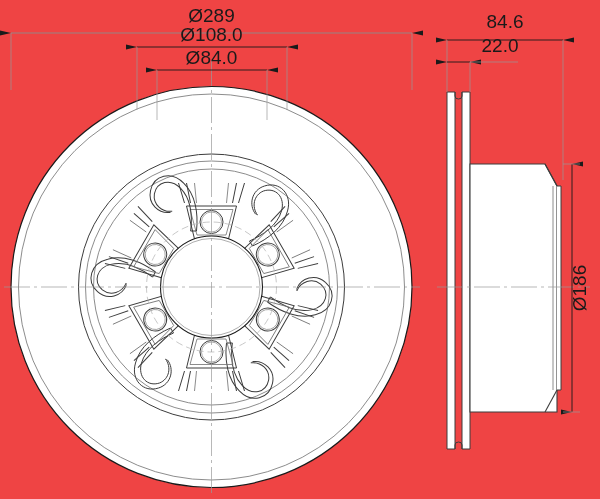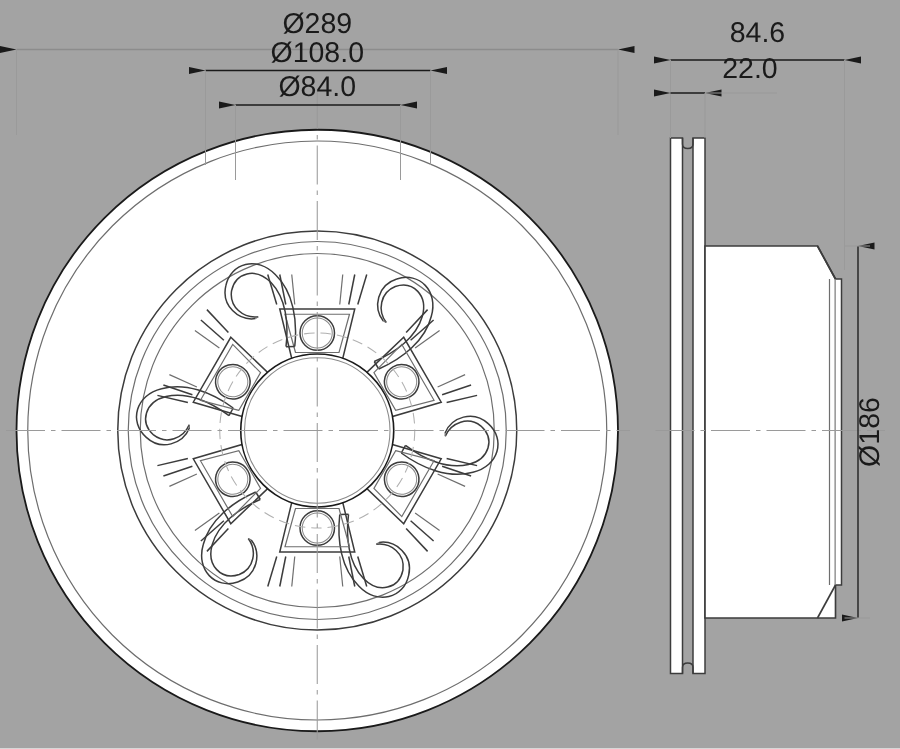--- a/index.html
+++ b/index.html
@@ -7,21 +7,21 @@
     padding: 0;
     background: #ffffff;
   }
   body {
     font-family: "Liberation Sans", sans-serif;
   }
   #drawing-root {
     position: relative;
     width: 600px;
     height: 499px;
-    background: #a3a3a3;
+    background: #ef4444;
     overflow: hidden;
   }
   #drawing-svg {
     position: absolute;
     top: 0;
     left: 0;
     width: 600px;
     height: 499px;
     display: block;
   }

